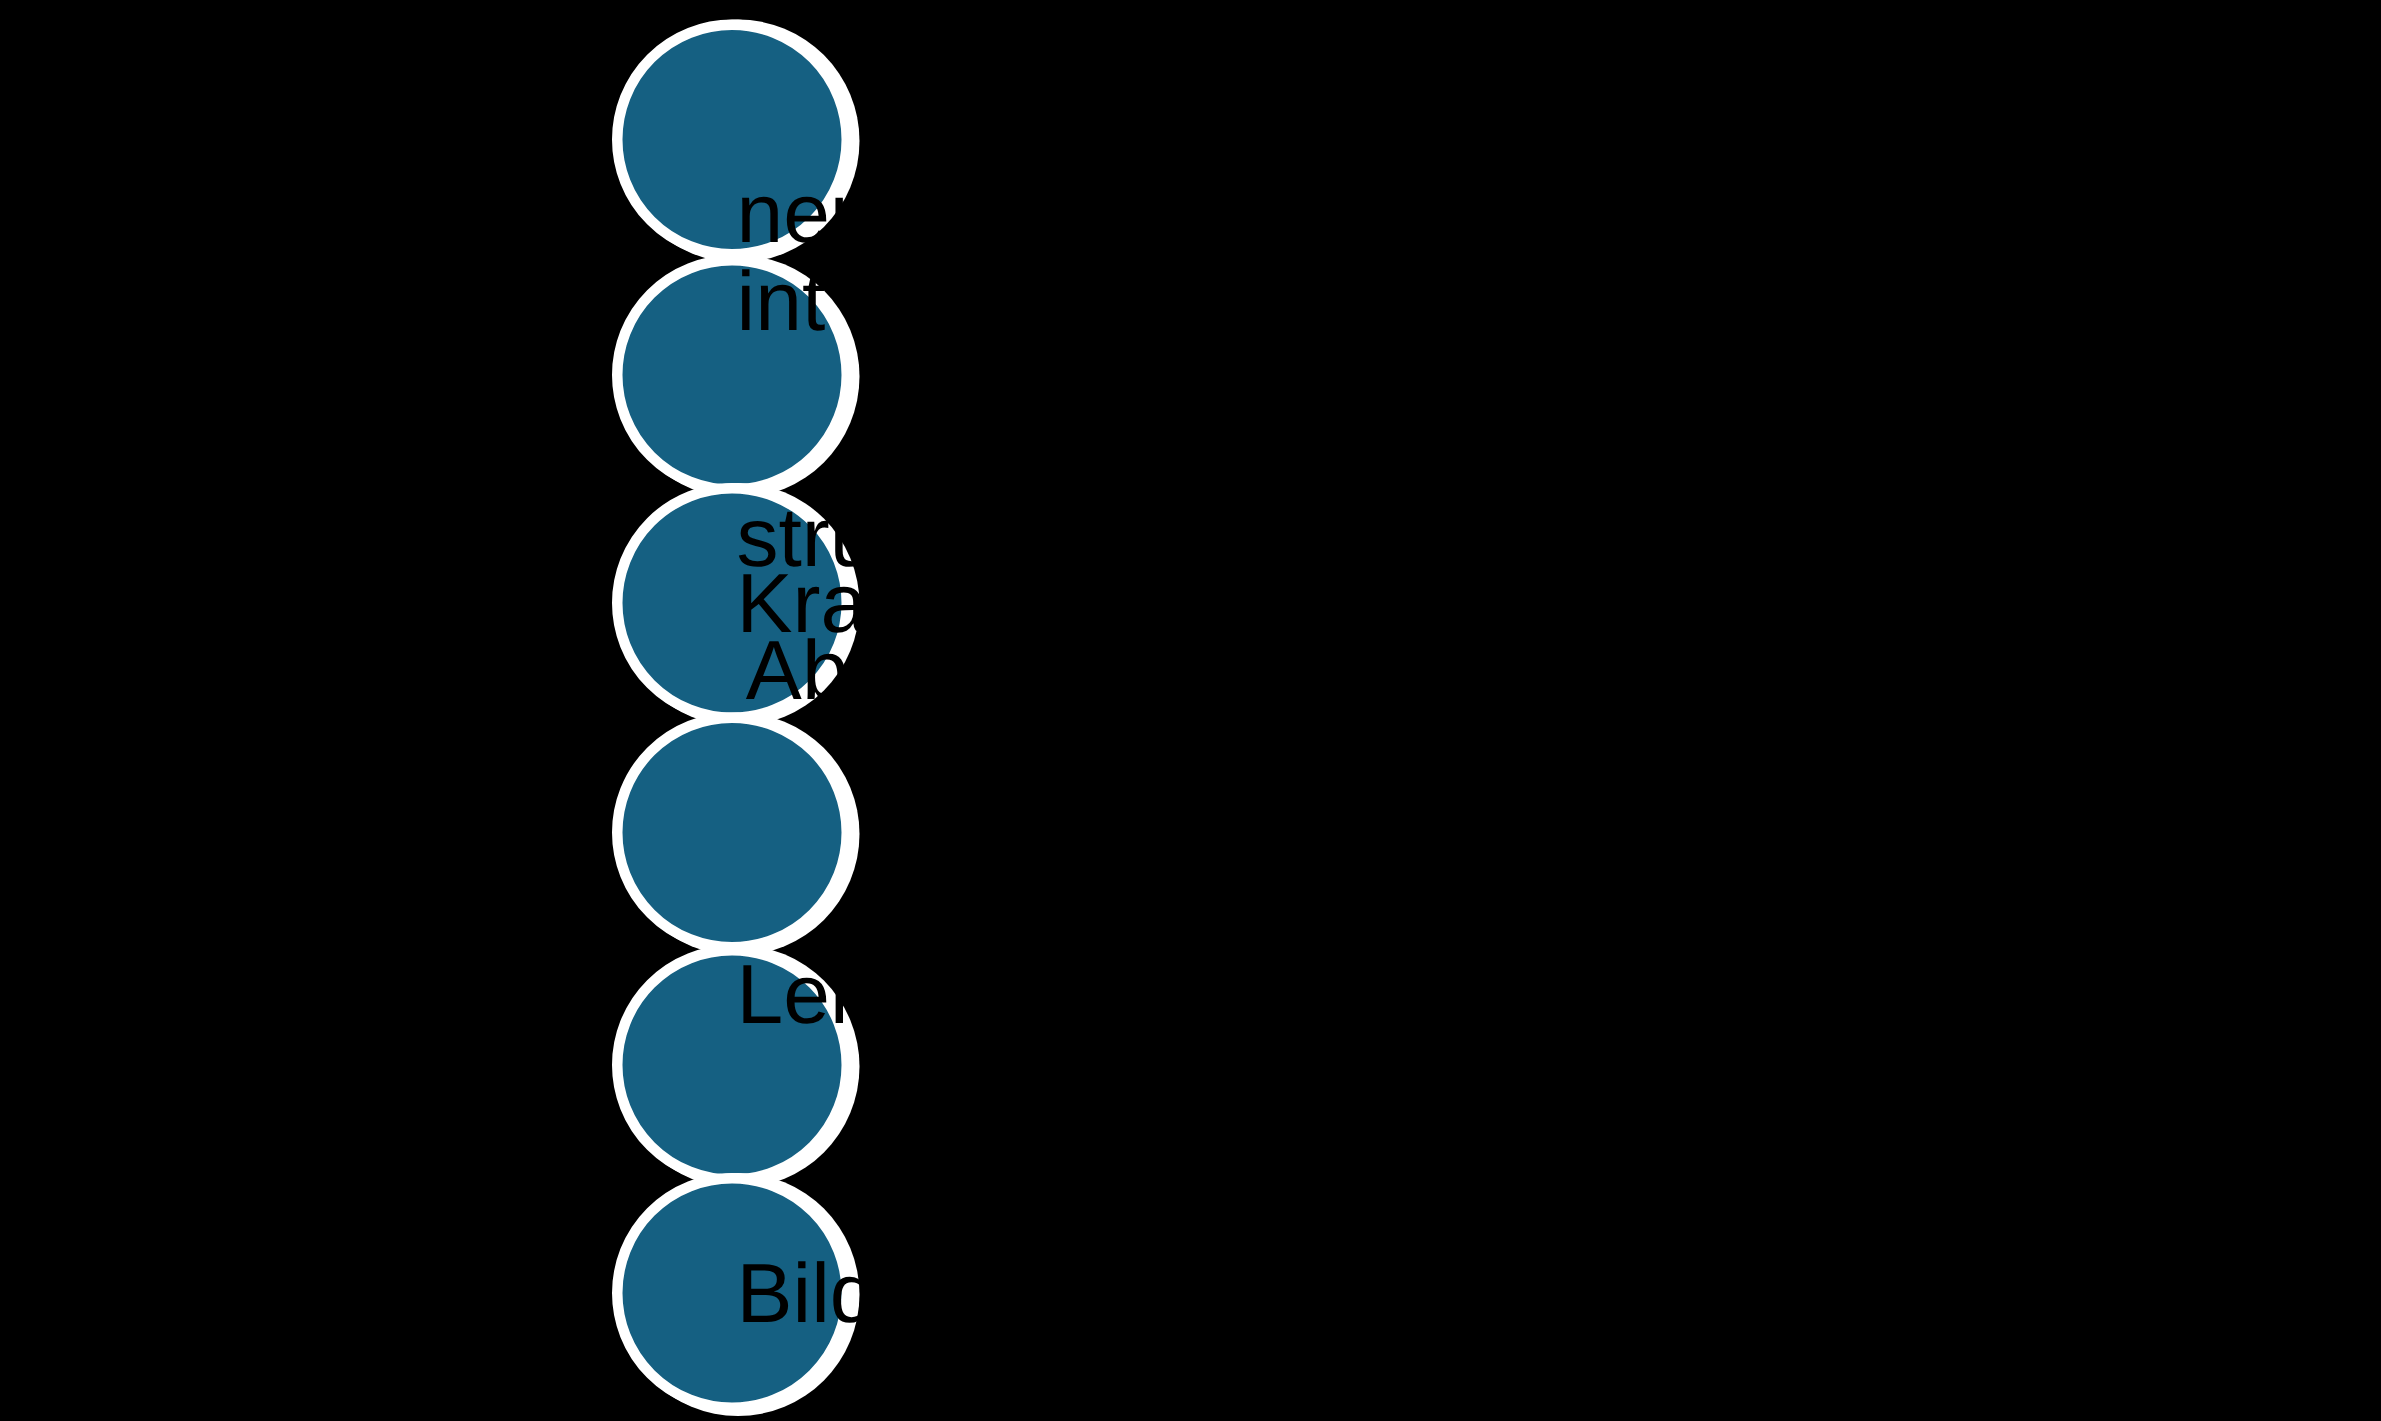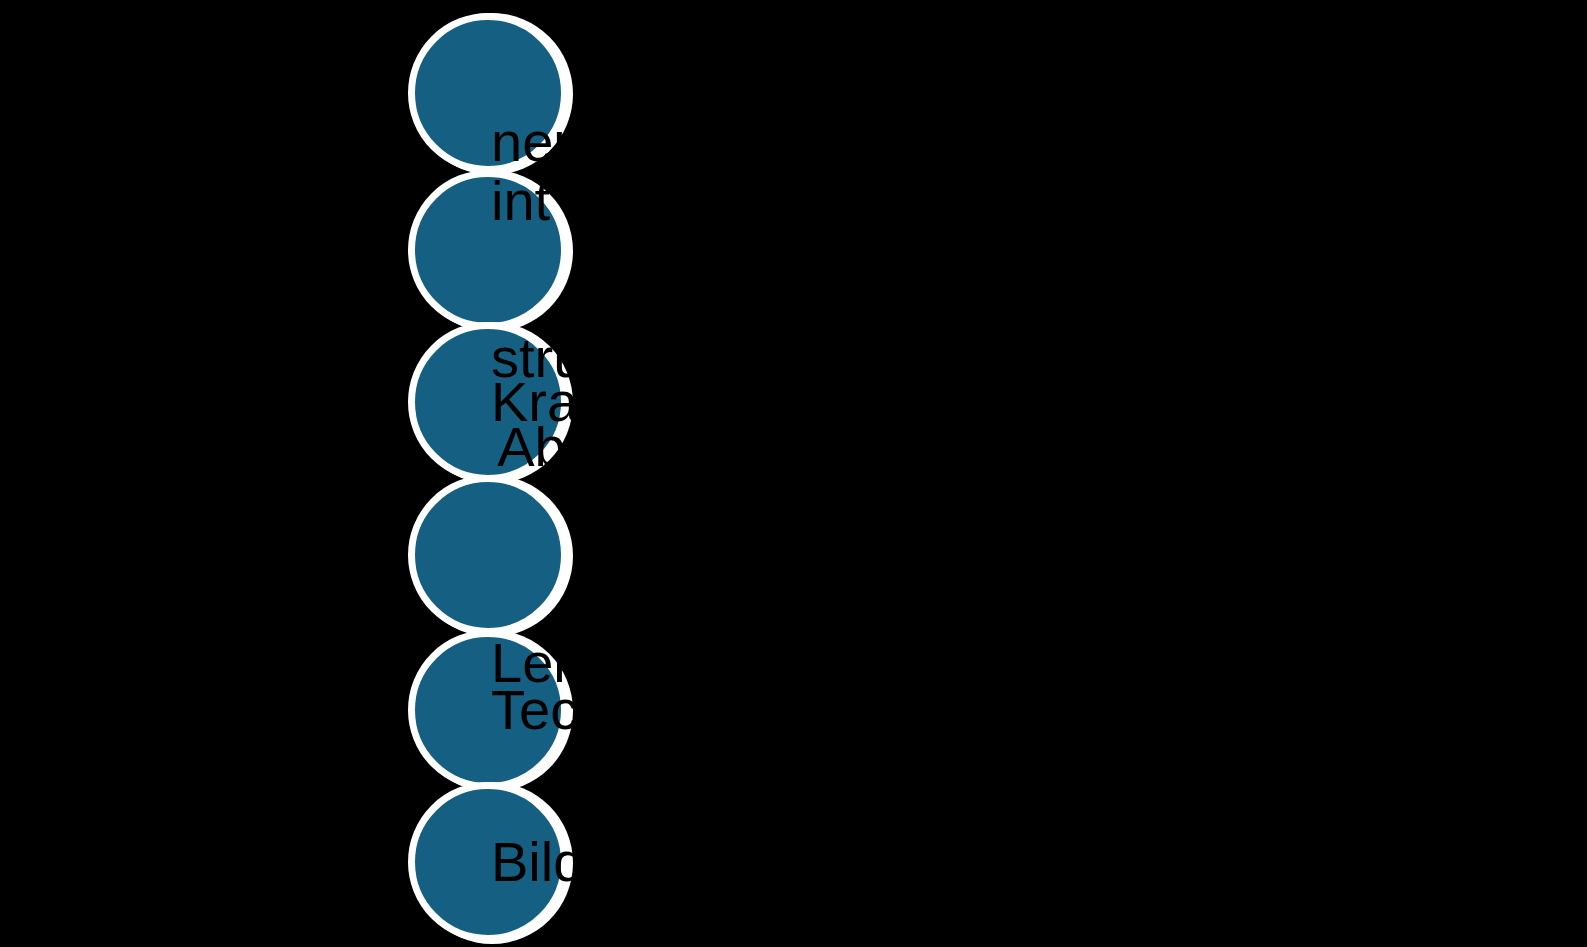--- a/index.html
+++ b/index.html
@@ -80,20 +80,19 @@
   <div class="bullet-text t3">
     <span class="line">Kra</span>
   </div>
 
   <div class="bullet-text t4">
     <span class="line">Ab</span>
     <span class="line">Lei</span>
   </div>
 
   <div class="bullet-text t5">
-    <span class="line">Tec</span>
   </div>
 
   <div class="bullet-text t6">
     <span class="line">Bild</span>
   </div>
 
 </div>
 
 </body></html>

